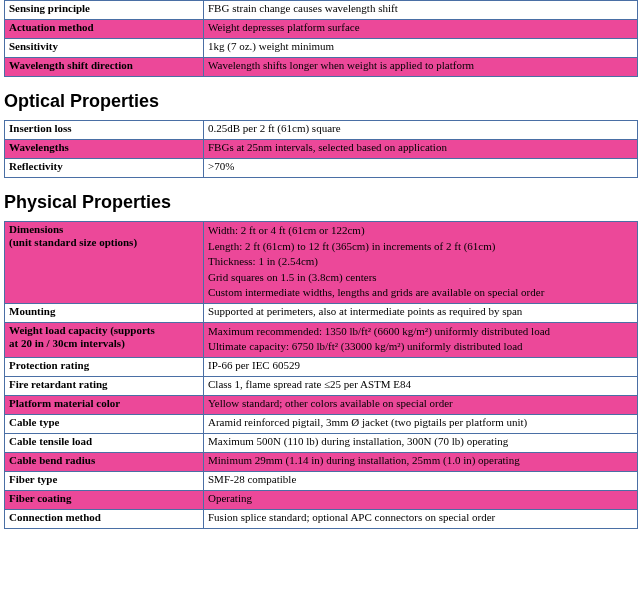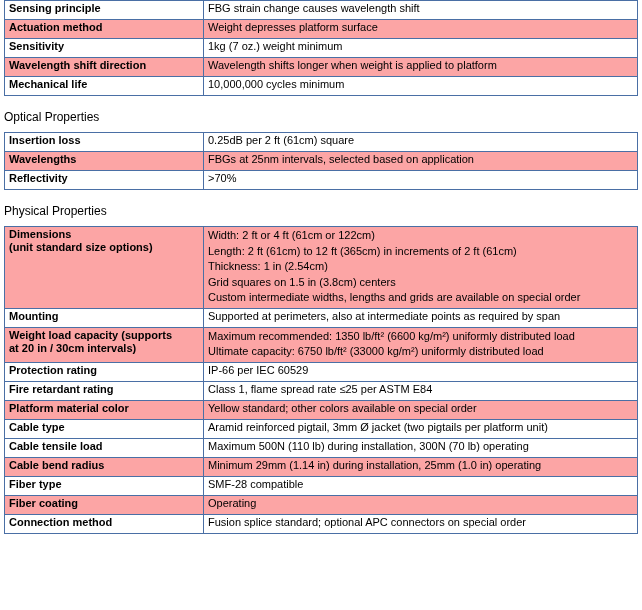--- a/index.html
+++ b/index.html
@@ -27,41 +27,42 @@
     width: 634px;
     table-layout: fixed;
   }
   table.spec td {
     border: 1px solid #4a6fa5;
     padding: 1px 4px 2px 4px;
     font-size: 11px;
     line-height: 13px;
     vertical-align: top;
     height: 15px;
+    font-family: Liberation Serif, serif;
   }
   td.label {
     width: 190px;
     font-weight: bold;
     background: #ffffff;
   }
   td.label .sub {
     font-weight: bold;
   }
   td.value {
     font-weight: normal;
   }
   tr.shade td {
-    background: #fca5a5;
+    background: #ec4899;
   }
   tr.plain td {
     background: #ffffff;
   }
   .section-title {
-    font-weight: normal;
-    font-size: 12px;
+    font-weight: bold;
+    font-size: 18px;
     margin: 0;
     padding: 0;
   }
   .gap-sm { height: 14px; }
   .gap-title { height: 8px; }
   .multiline div {
     padding: 0;
     margin: 0;
     line-height: 15.5px;
   }
@@ -82,24 +83,20 @@
         <td class="label">Actuation method</td>
         <td class="value">Weight depresses platform surface</td>
       </tr>
       <tr class="plain">
         <td class="label">Sensitivity</td>
         <td class="value">1kg (7 oz.)  weight minimum</td>
       </tr>
       <tr class="shade">
         <td class="label">Wavelength shift direction</td>
         <td class="value">Wavelength shifts longer when weight is applied to platform</td>
-      </tr>
-      <tr class="plain">
-        <td class="label">Mechanical life</td>
-        <td class="value">10,000,000 cycles minimum</td>
       </tr>
     </tbody>
   </table>
 
   <div class="gap-sm"></div>
   <div class="section-title">Optical Properties</div>
   <div class="gap-title"></div>
 
   <table class="spec">
     <tbody>

